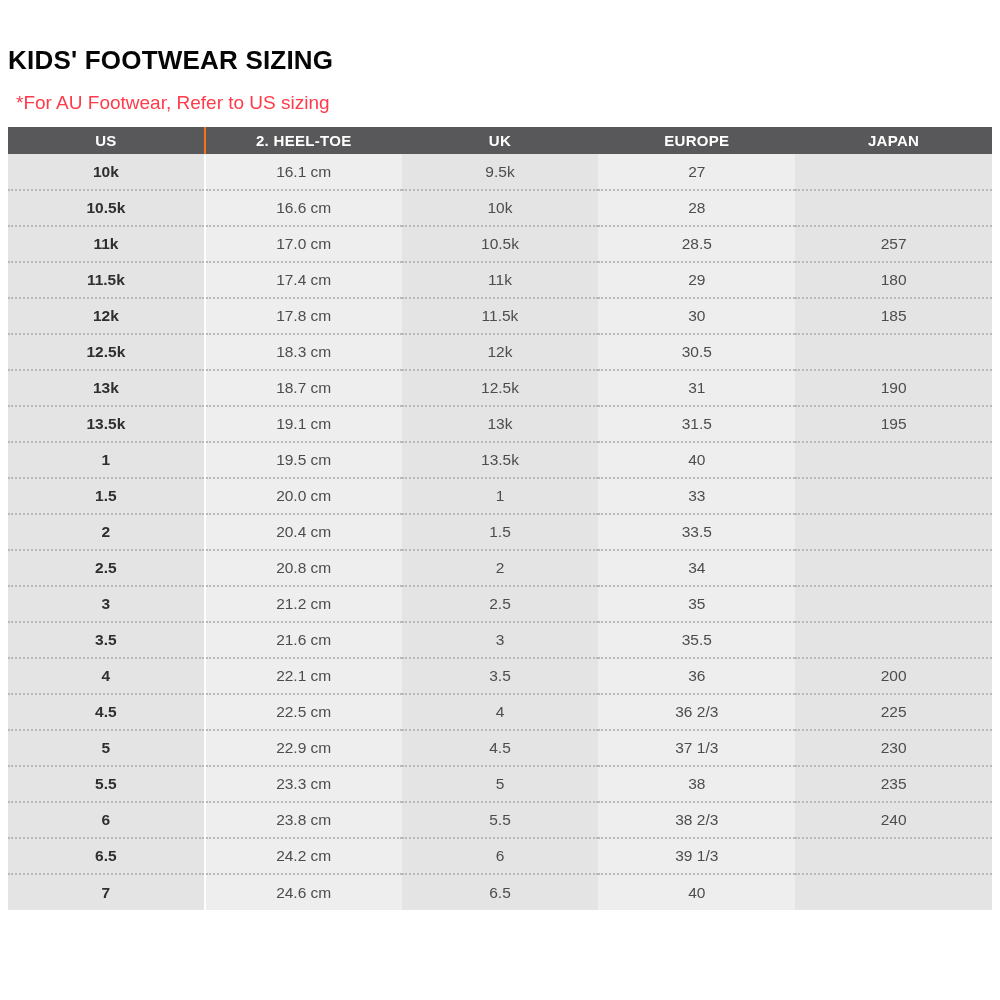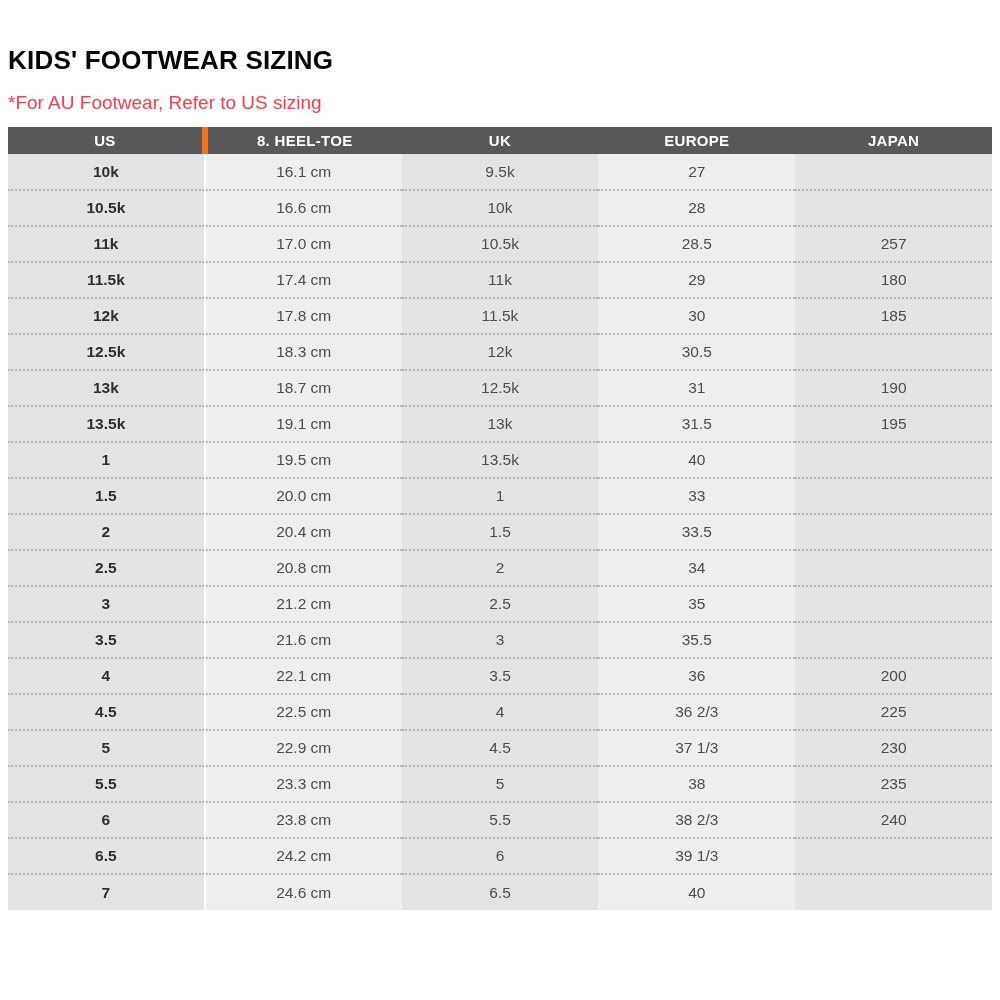--- a/index.html
+++ b/index.html
@@ -30,21 +30,21 @@
   .page-title {
     margin: 0;
     padding-top: 46px;
     font-size: 26px;
     line-height: 28px;
     font-weight: 900;
     letter-spacing: 0.2px;
     color: var(--title-color);
   }
   .note {
-    margin: 18px 0 13px 0;
+    margin: 18px 0 13px 8px;
     font-size: 19px;
     line-height: 22px;
     font-weight: 400;
     color: var(--note-red);
   }
   table.sizing-table {
     width: 100%;
     border-collapse: collapse;
     table-layout: fixed;
   }
@@ -53,21 +53,21 @@
     color: var(--header-text);
     font-size: 15px;
     font-weight: 700;
     letter-spacing: 0.3px;
     height: 27px;
     padding: 0;
     text-align: center;
     vertical-align: middle;
   }
   table.sizing-table thead th:first-child {
-    border-right: 6px solid #f97316;
+    border-right: 2px solid #f97316;
   }
   table.sizing-table tbody td {
     height: 36px;
     padding: 0;
     text-align: center;
     vertical-align: middle;
     font-size: 15.5px;
     color: var(--cell-text);
   }
   table.sizing-table tbody td:nth-child(odd)  { background: var(--col-dark); }
@@ -86,21 +86,21 @@
 
 <div class="page">
   <h1 class="page-title">KIDS' FOOTWEAR SIZING</h1>
 
   <p class="note">*For AU Footwear, Refer to US sizing</p>
 
   <table class="sizing-table">
     <thead>
       <tr>
           <th>US</th>
-          <th>8. HEEL-TOE</th>
+          <th>2. HEEL-TOE</th>
           <th>UK</th>
           <th>EUROPE</th>
           <th>JAPAN</th>
         </tr>
     </thead>
     <tbody>
         <tr>
           <td>10k</td>
           <td>16.1 cm</td>
           <td>9.5k</td>

